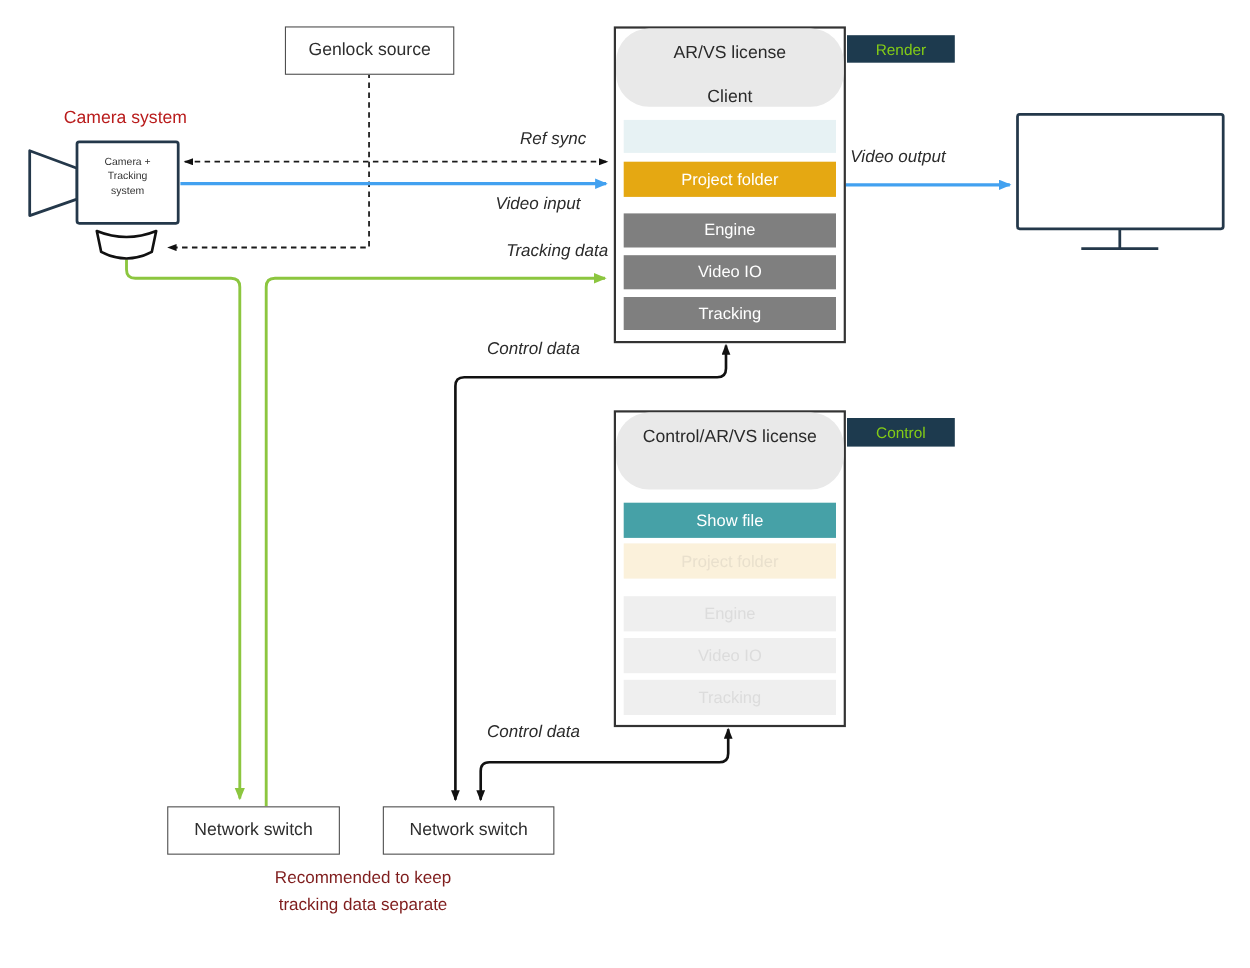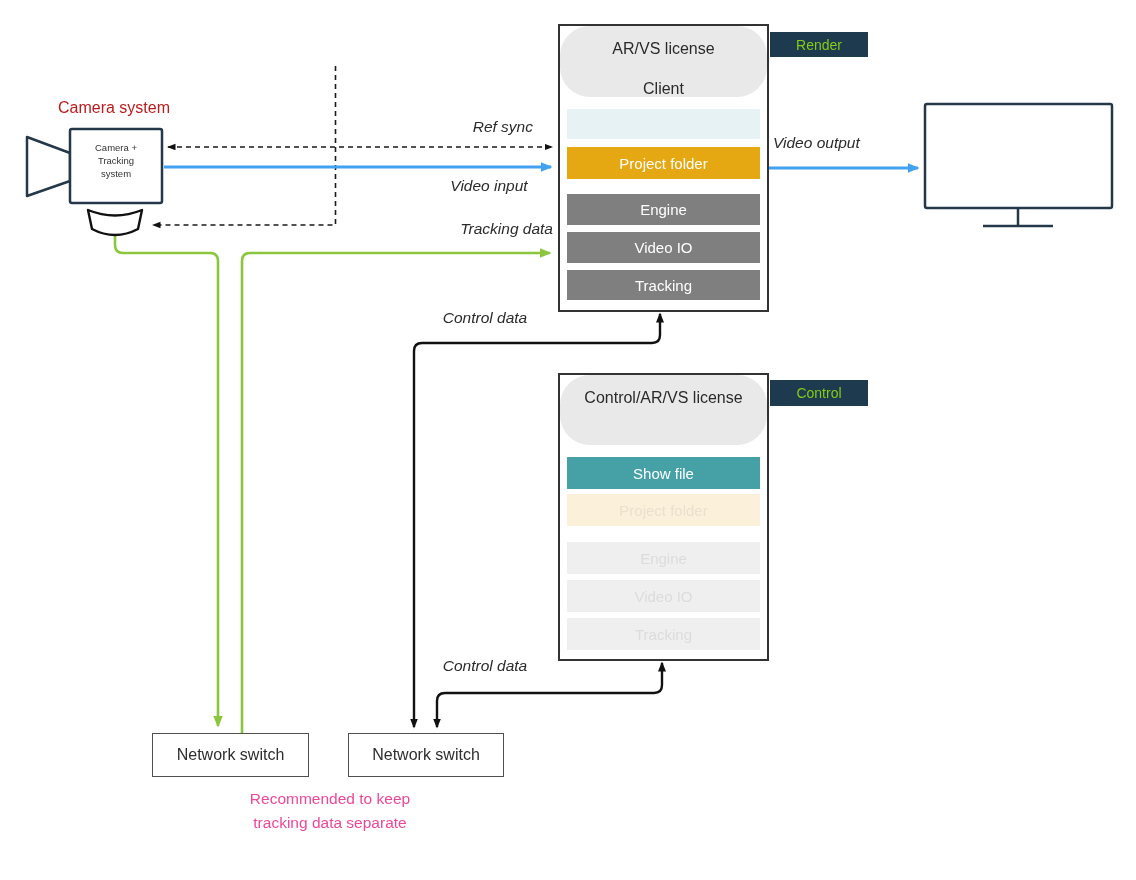--- a/index.html
+++ b/index.html
@@ -48,21 +48,21 @@
   .tag{
     background:var(--navy);color:#84cc16;font-size:14px;display:flex;
     align-items:center;justify-content:center;
   }
 
   .edge-label{font-style:italic;font-size:15.5px;color:#2b2b2b;white-space:nowrap;}
   .node-title{font-size:16px;color:#b91c1c;text-align:center;}
   .cam-text{
     text-align:center;font-size:9.5px;line-height:13px;color:#333;
   }
-  .note{font-size:15.5px;line-height:24px;text-align:center;color:#ec4899;}
+  .note{font-size:15.5px;line-height:24px;text-align:center;color:#7f1d1d;}
 </style>
 </head>
 <body>
 
 <div id="canvas">
 
   <svg id="wires" viewBox="0 0 1136 880">
     <defs>
       <marker id="arrB" markerUnits="userSpaceOnUse" markerWidth="12" markerHeight="10" refX="8.5" refY="4" orient="auto-start-reverse">
         <path class="mk-black" d="M0,0 L10,4 L0,8 Z"></path>
@@ -107,20 +107,23 @@
     </g>
   </svg>
 
   <div class="abs node-title" style="left:34px;top:99px;width:160px;">Camera system</div>
   <div class="abs cam-text" style="left:72px;top:141px;width:88px;">
     <div>Camera +</div>
     <div>Tracking</div>
     <div>system</div>
   </div>
 
+  <div class="abs node-box" style="left:259px;top:24px;width:152px;height:42px;">
+    <span>Genlock source</span>
+  </div>
 
   <div class="abs stack-box" style="left:558px;top:24px;width:207px;height:284px;">
     <div class="stack-header" style="height:61px;">
       <div>AR/VS license</div>
       <div class="role">Client</div>
     </div>
     <div class="row paleblue" style="top:83px;height:30px;"></div>
     <div class="row orange" style="top:121px;height:32px;">Project folder</div>
     <div class="row gray" style="top:168px;height:31px;">Engine</div>
     <div class="row gray" style="top:206px;height:31px;">Video IO</div>

